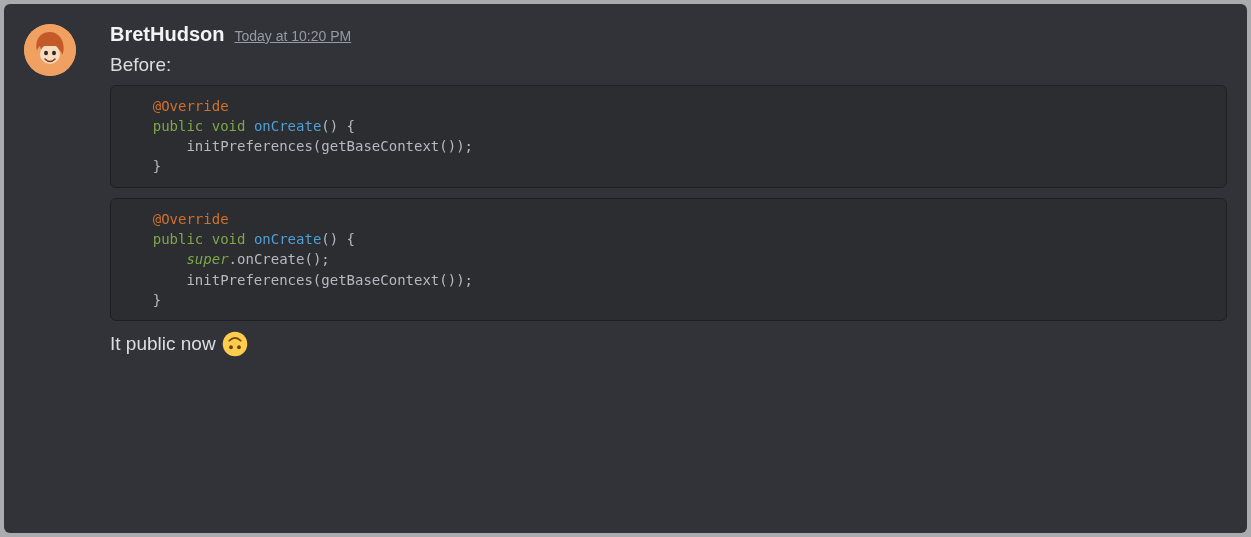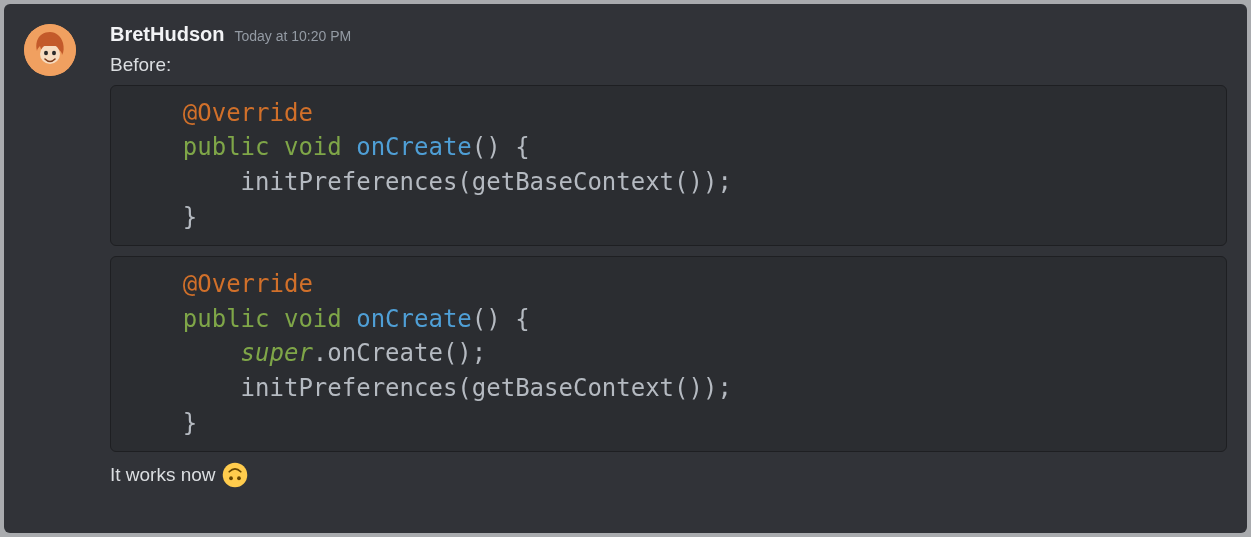--- a/index.html
+++ b/index.html
@@ -50,39 +50,40 @@
     color: #f2f3f5;
     font-weight: 600;
     font-size: 20px;
     line-height: 1.2;
     cursor: pointer;
   }
   .timestamp {
     color: #949ba4;
     font-size: 14px;
     font-weight: 500;
+    text-decoration: underline;
   }
   .line {
     color: #dbdee1;
     font-size: 19px;
     line-height: 1.4;
     margin-top: 2px;
   }
   .label-line {
     margin-top: 6px;
     margin-bottom: 6px;
   }
   .codeblock {
     background: #2b2d31;
     border: 1px solid #1e1f22;
     border-radius: 6px;
-    padding: 10px 14px 10px 14px;
+    padding: 10px 14px 10px 8px;
     margin: 6px 0 10px 0;
     font-family: Consolas, "Andale Mono WT", "Andale Mono", "Lucida Console", Menlo, Monaco, monospace;
-    font-size: 24px;
+    font-size: 14px;
     line-height: 1.45;
     color: #b5bac1;
     white-space: pre;
     overflow-x: auto;
   }
   .tok-annot { color: #d1702a; }    
   .tok-kw    { color: #7fa648; }    
   .tok-fn    { color: #4f9fd6; }    
   .tok-spfn  { color: #7fa648; font-style: italic; }    
   .tok-plain { color: #b5bac1; }
@@ -135,21 +136,21 @@
 <span class="tok-plain">    }</span></div>
 
 
       <div class="codeblock"><span class="tok-plain">    </span><span class="tok-annot">@Override</span>
 <span class="tok-plain">    </span><span class="tok-kw">public void</span> <span class="tok-fn">onCreate</span><span class="tok-plain">() {</span>
 <span class="tok-plain">        </span><span class="tok-spfn">super</span><span class="tok-plain">.onCreate();</span>
 <span class="tok-plain">        initPreferences(getBaseContext());</span>
 <span class="tok-plain">    }</span></div>
 
       <div class="footer-line">
-        <span>It works now </span>
+        <span>It public now </span>
         <span class="emoji">
           <svg viewBox="0 0 36 36">
             <circle cx="18" cy="18" r="17" fill="#ffcc4d"></circle>
             <circle cx="12.5" cy="22.5" r="2.6" fill="#664500"></circle>
             <circle cx="23.5" cy="22.5" r="2.6" fill="#664500"></circle>
             <path d="M10 13.5 q8 -8 16 0" stroke="#664500" stroke-width="2.4" fill="none" stroke-linecap="round"></path>
           </svg>
         </span>
       </div>
     </div>

